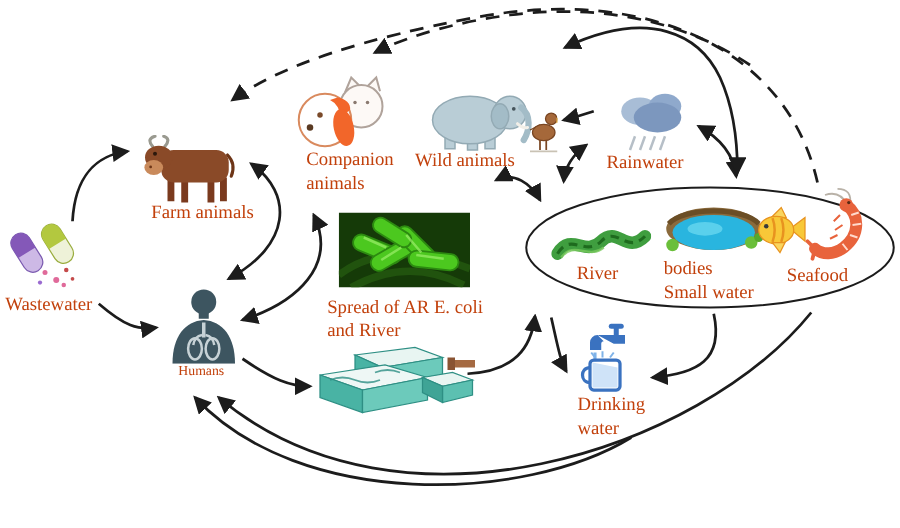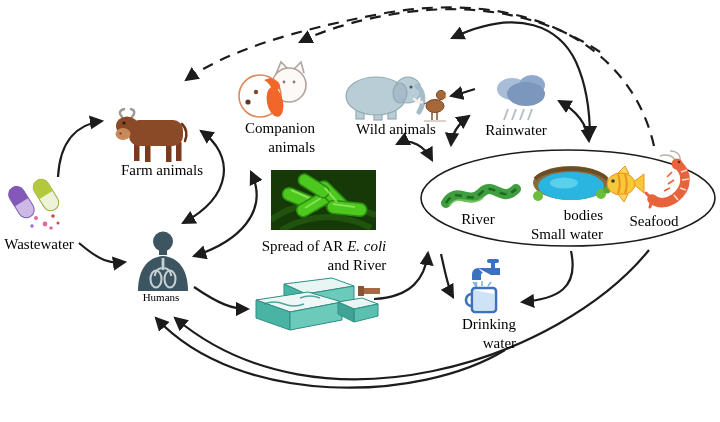--- a/index.html
+++ b/index.html
@@ -1,23 +1,23 @@
 <!DOCTYPE html>
 <html><head>
 <meta charset="utf-8">
 <style>
   html,body{margin:0;padding:0;background:#fff;}
   #canvas{position:relative;width:720px;height:422px;background:#ffffff;overflow:hidden;
           font-family:"Liberation Serif", serif;color:#161616;}
   .arrows{position:absolute;left:0;top:0;z-index:1;}
   .ic{position:absolute;z-index:2;}
-  .lbl{position:absolute;z-index:3;transform:translateX(-50%);text-align:right;
-       font-size:15px;line-height:19px;white-space:nowrap;color:#000000;}
+  .lbl{position:absolute;z-index:3;transform:translateX(-50%);text-align:left;
+       font-size:15px;line-height:19px;white-space:nowrap;color:#c2410c;}
   .lbl .ln{display:block;}
-  .it{font-style:italic;}
+  .it{}
   .small{font-size:11px;}
 </style>
 </head>
 <body>
 
 <div id="canvas">
 
   <svg class="arrows" width="720" height="422" viewBox="0 0 720 422">
     <defs>
       <marker id="ah" viewBox="0 0 10 10" refX="8.5" refY="5" markerWidth="6.5" markerHeight="6.5" orient="auto-start-reverse">
@@ -217,21 +217,21 @@
     <path d="M12,36 C4,36 4,48 12,48" fill="none" stroke="#3a72c0" stroke-width="2.6"></path>
     <path d="M16,28 l-3,-4 M22,28 l0,-5 M28,28 l3,-4" stroke="#7fb3e8" stroke-width="1.6"></path>
   </svg>
 
   <div class="lbl" style="left:39px;top:235px">Wastewater</div>
   <div class="lbl" style="left:162px;top:161px">Farm animals</div>
   <div class="lbl" style="left:280px;top:119px">
     <span class="ln">Companion</span>
     <span class="ln">animals</span>
   </div>
-  <div class="lbl" style="left:396px;top:120px">Wild animals</div>
+  <div class="lbl" style="left:372px;top:120px">Wild animals</div>
   <div class="lbl" style="left:516px;top:121px">Rainwater</div>
   <div class="lbl" style="left:324px;top:237px">
     <span class="ln"><span>Spread of AR </span><span class="it">E. coli</span></span>
     <span class="ln">and River</span>
   </div>
   <div class="lbl small" style="left:161px;top:288px">Humans</div>
   <div class="lbl" style="left:478px;top:210px">River</div>
   <div class="lbl" style="left:567px;top:206px">
     <span class="ln">bodies</span>
     <span class="ln">Small water</span>

